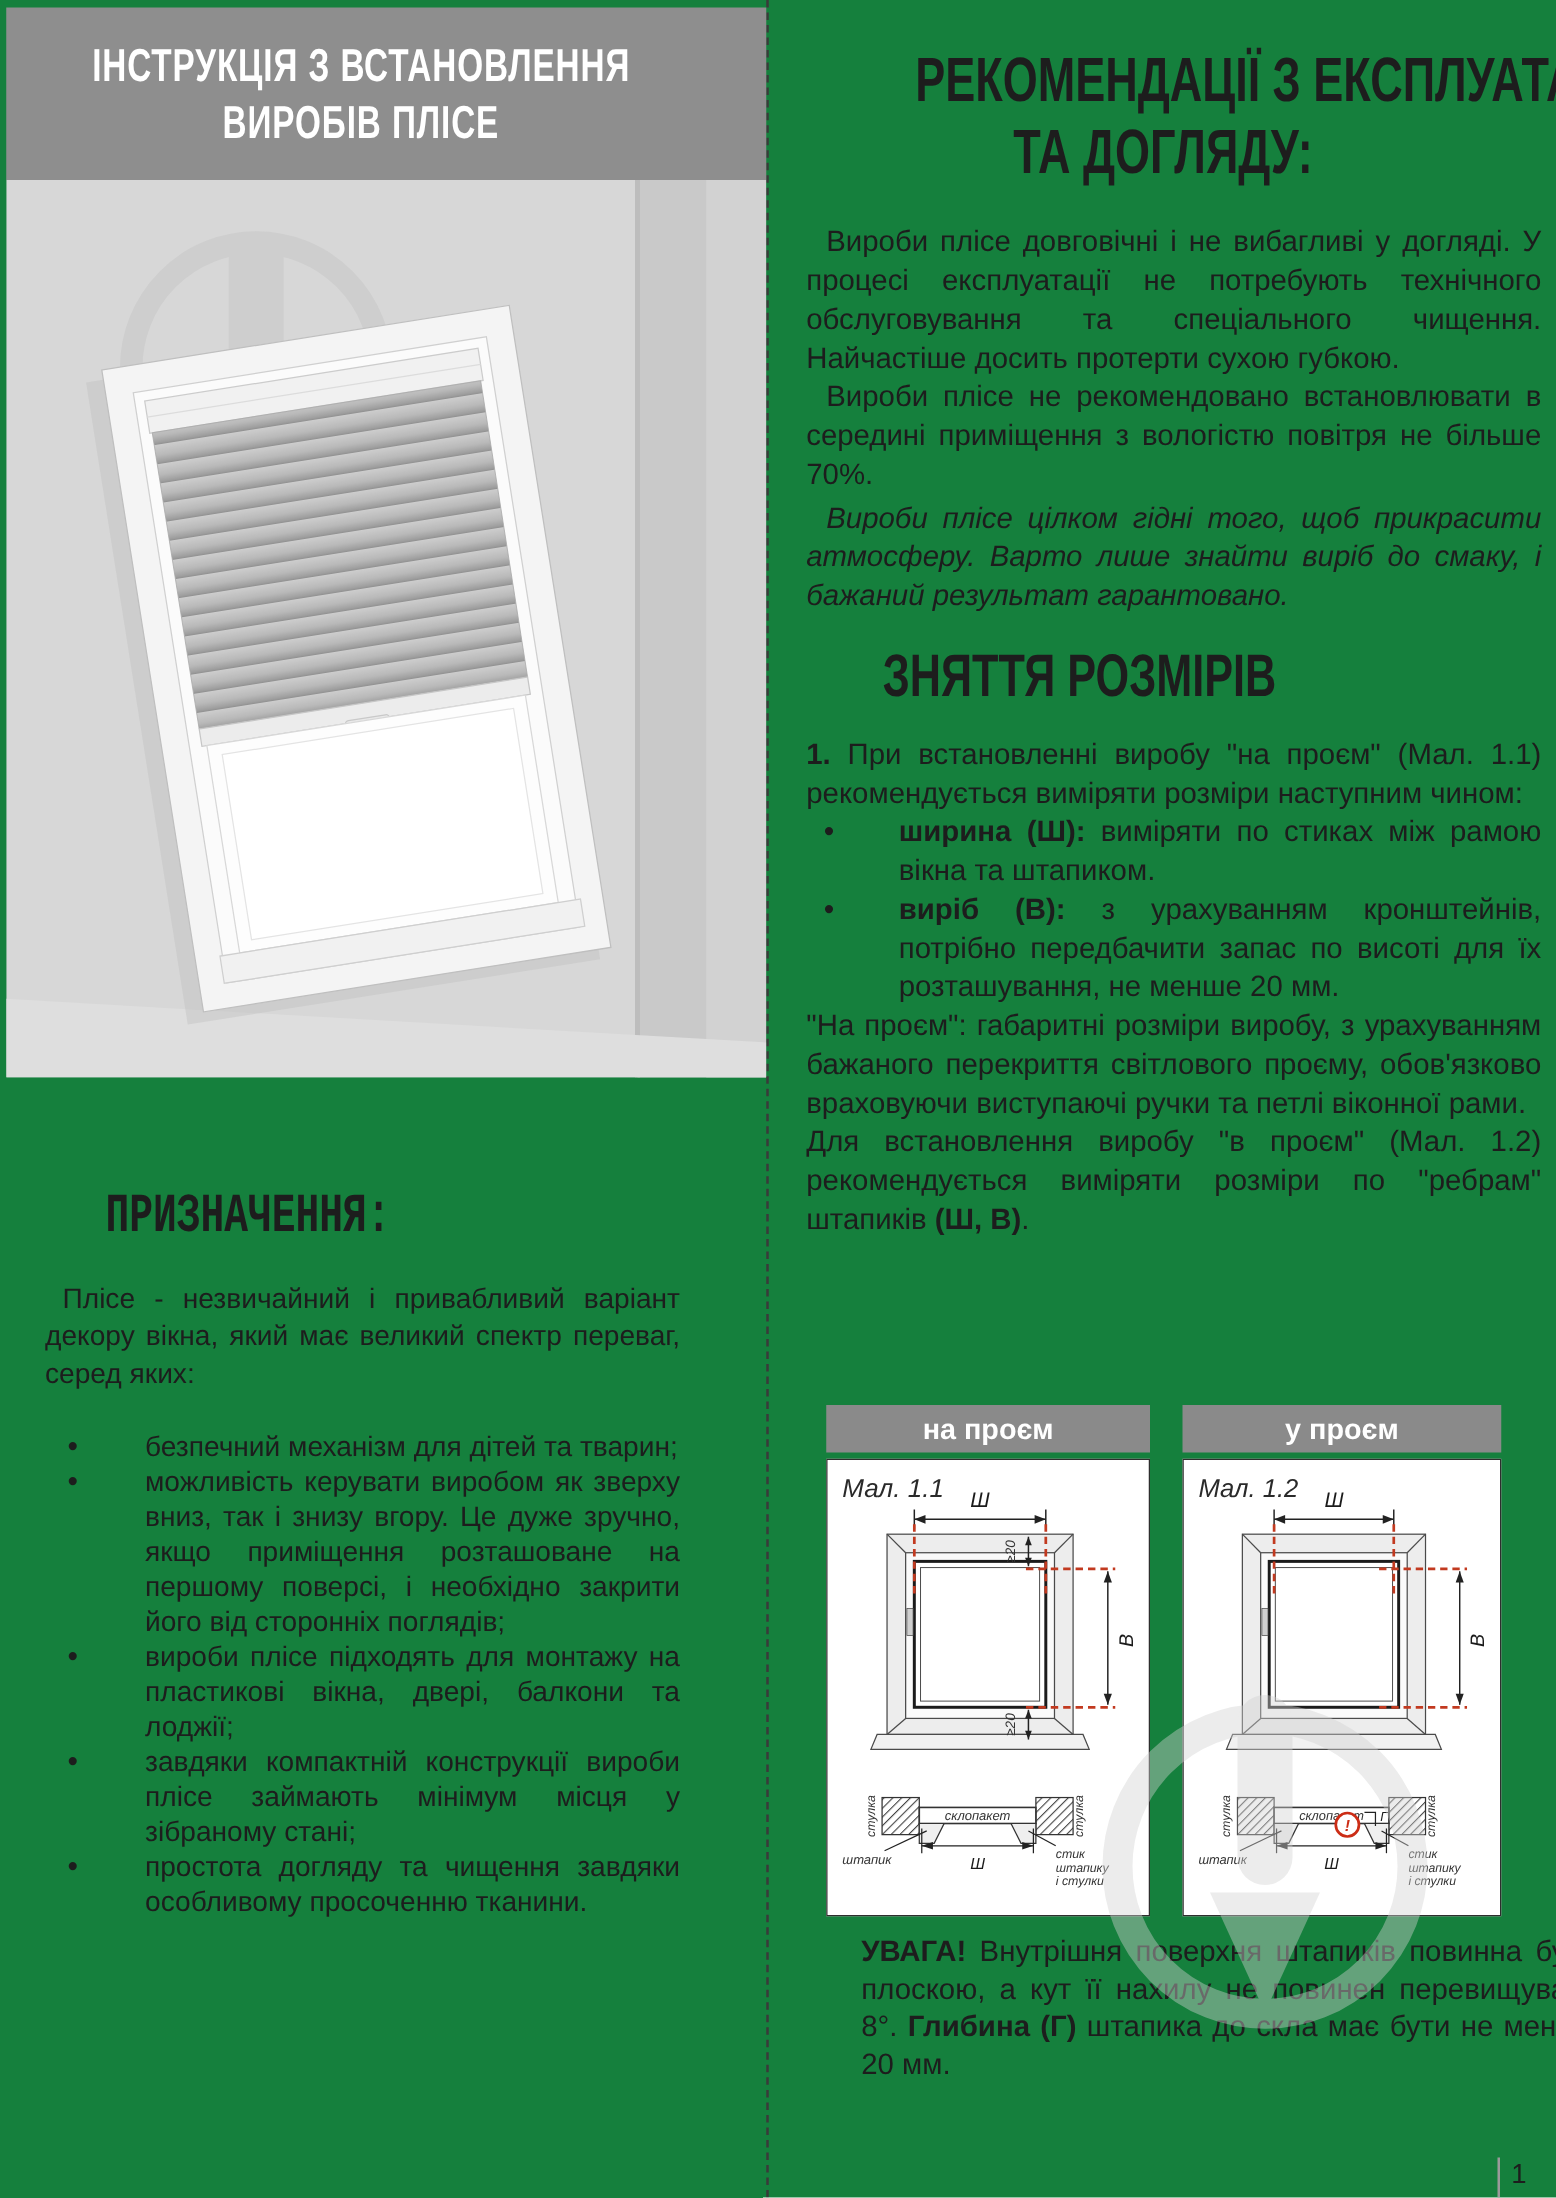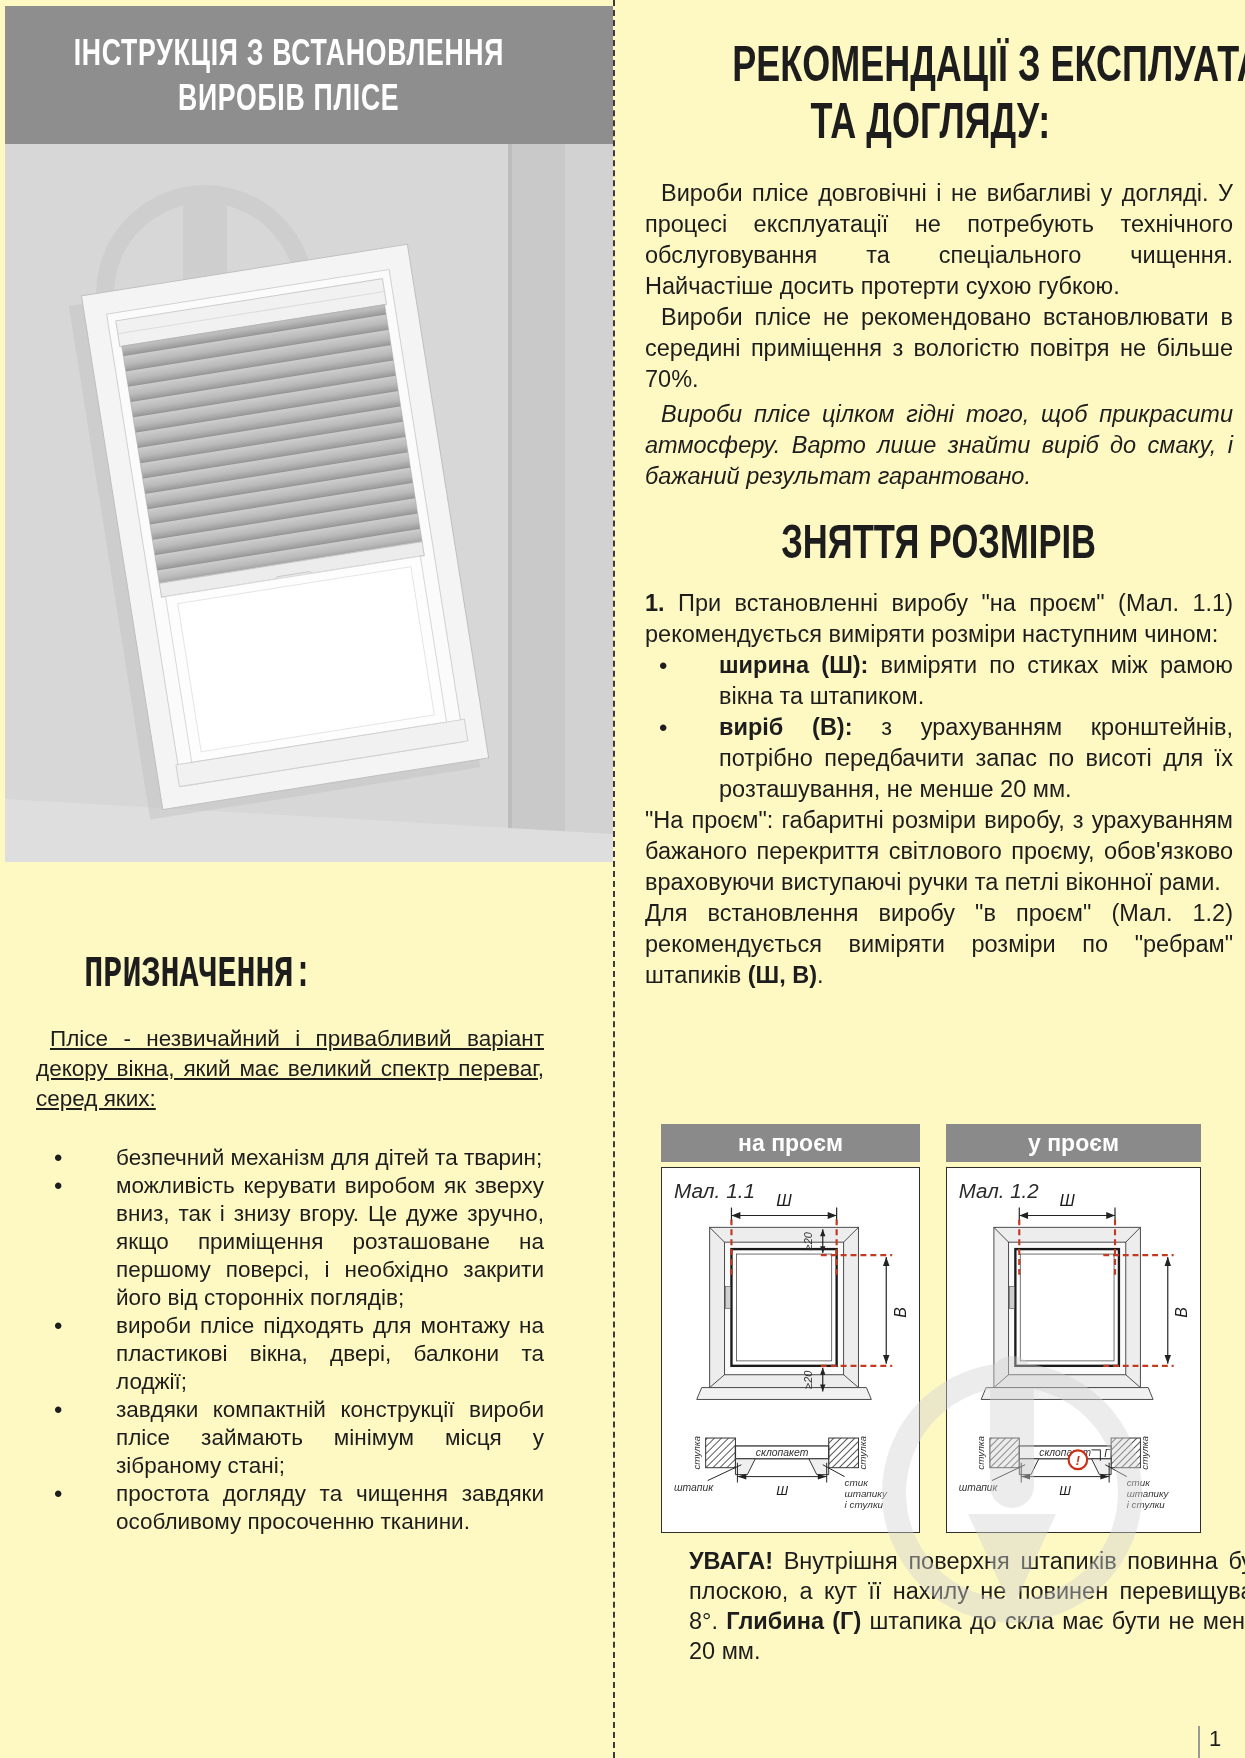--- a/index.html
+++ b/index.html
@@ -1,40 +1,40 @@
 <!DOCTYPE html>
 <html><head>
 <meta charset="utf-8">
 <style>
   html,body{margin:0;padding:0;background:#fff;}
-  .page{position:relative;width:1245px;height:1758px;background:#fef9c3;overflow:hidden;
+  .page{position:relative;width:1245px;height:1758px;background:#15803d;overflow:hidden;
         font-family:"Liberation Sans", sans-serif;color:#1d1d1d;}
   .divider{position:absolute;left:613px;top:0;height:1758px;width:0;border-left:2px dashed #3a3a3a;}
   .cond{display:inline-block;transform:scaleX(0.72);transform-origin:50% 50%;white-space:nowrap;font-weight:700;}
   
   .lheader{position:absolute;left:5px;top:6px;width:608px;height:138px;background:#8e8e8e;color:#fff;
            display:flex;flex-direction:column;align-items:center;justify-content:center;padding-right:40px;box-sizing:border-box;}
   .lheader .cond{font-size:37px;line-height:45px;letter-spacing:1px;}
   
   .photo{position:absolute;left:5px;top:144px;width:608px;height:718px;}
   
   .lcol{position:absolute;left:36px;top:946px;width:508px;font-size:22.5px;line-height:30px;}
   .lcol h2{margin:4px;text-align:left;font-size:44px;line-height:48px;font-weight:700;font-family:Liberation Mono, monospace;}
-  .lcol .intro{margin:26px 0 0 0;text-align:justify;text-indent:14px;text-decoration:underline;}
+  .lcol .intro{margin:26px 0 0 0;text-align:justify;text-indent:14px;}
   .plist{list-style:none;margin:30px 0 0 0;padding:0;}
   .plist li{position:relative;padding-left:80px;text-align:justify;line-height:28px;margin:0;}
   .plist li::before{content:"\2022";position:absolute;left:18px;top:0;font-size:24px;}
   
   .rhead{position:absolute;left:620px;top:36px;width:620px;text-align:center;}
   .rhead .cond{font-size:50px;line-height:57px;}
   .rcol{position:absolute;left:645px;top:178px;width:588px;font-size:23.5px;line-height:31px;text-align:justify;}
   .rcol p{margin:0;}
   .rcol .ind{text-indent:16px;}
   .rcol .it{font-style:italic;margin-top:4px;}
-  .rcol .h2wrap{text-align:center;margin:24px 0 20px 0;}
+  .rcol .h2wrap{margin:24px 0 20px 0;}
   .rcol .h2wrap .cond{font-size:48px;line-height:52px;}
   .mlist{list-style:none;margin:0;padding:0;}
   .mlist li{position:relative;padding-left:74px;text-align:justify;line-height:31px;}
   .mlist li::before{content:"\2022";position:absolute;left:14px;top:0;font-size:24px;}
   
   .panel{position:absolute;top:1087px;z-index:1;margin-top:37px;}
   .panel-h{height:38px;background:#8a8a8a;color:#fff;font-weight:700;font-size:23px;
            display:flex;align-items:center;justify-content:center;}
   .panel-b{margin-top:5px;height:366px;border:1.5px solid #2e2e2e;box-sizing:border-box;background:#fff;font-style:italic;}
   .panel-b svg{display:block;width:100%;height:100%;}

